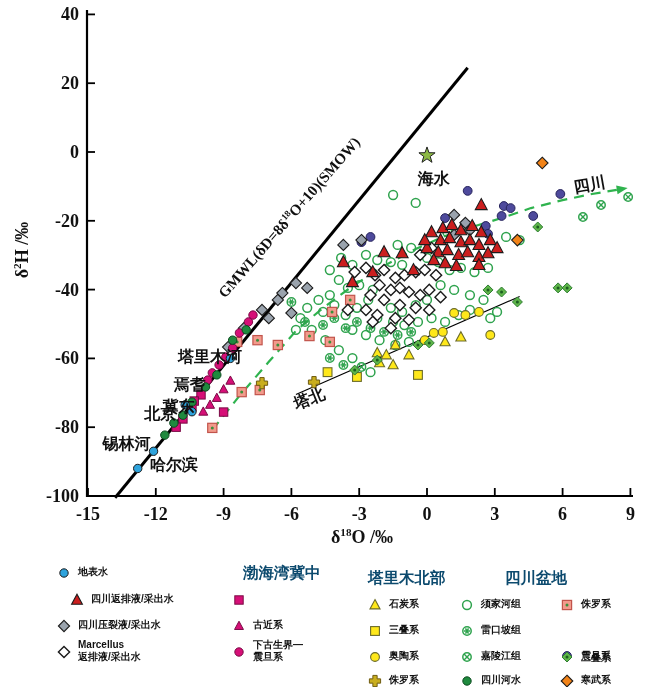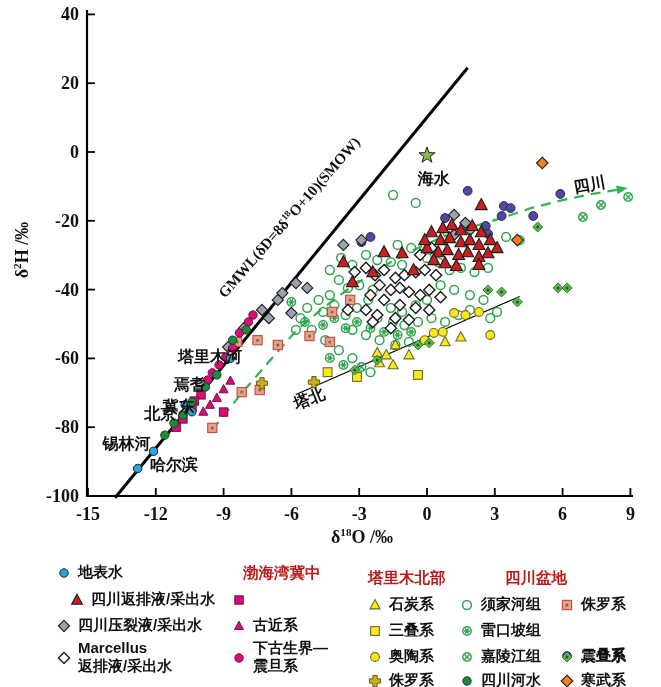--- a/index.html
+++ b/index.html
@@ -1,23 +1,23 @@
 <!DOCTYPE html>
 <html><head>
 <meta charset="utf-8">
 <style>
   html,body{margin:0;padding:0;background:#fff;}
   body{width:661px;height:687px;overflow:hidden;font-family:"Liberation Sans",sans-serif;}
   .fig{position:relative;width:585px;height:687px;background:#fff;}
   #plot{position:absolute;left:0;top:0;}
   #legend{position:absolute;left:0;top:0;width:661px;height:687px;}
-  .lg-item{position:absolute;display:flex;align-items:center;gap:5px;font-weight:700;font-size:15px;color:#111;white-space:nowrap;}
+  .lg-item{position:absolute;display:flex;align-items:center;gap:5px;font-weight:700;font-size:10px;color:#111;white-space:nowrap;}
   .lg-icon{flex:0 0 auto;display:block;}
   .lg-lines{display:flex;flex-direction:column;line-height:1.22;}
-  .lg-head{position:absolute;font-weight:700;font-size:15.5px;color:#b91c1c;white-space:nowrap;}
+  .lg-head{position:absolute;font-weight:700;font-size:15.5px;color:#0c4a6e;white-space:nowrap;}
 </style>
 </head>
 <body>
 
 <div class="fig">
   <svg id="plot" width="661" height="560" viewBox="0 0 661 560">
       <g>
         <line x1="87" y1="10" x2="87" y2="497" stroke="#000" stroke-width="2.2"></line>
         <line x1="86" y1="496" x2="633" y2="496" stroke="#000" stroke-width="2.2"></line>
         <line x1="87" y1="14.400000000000006" x2="95" y2="14.400000000000006" stroke="#000" stroke-width="1.8"></line>

